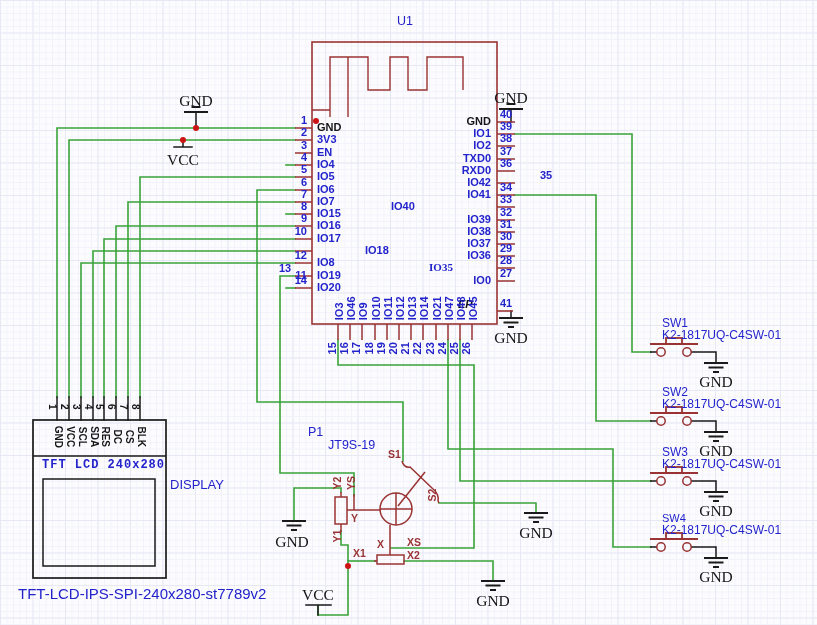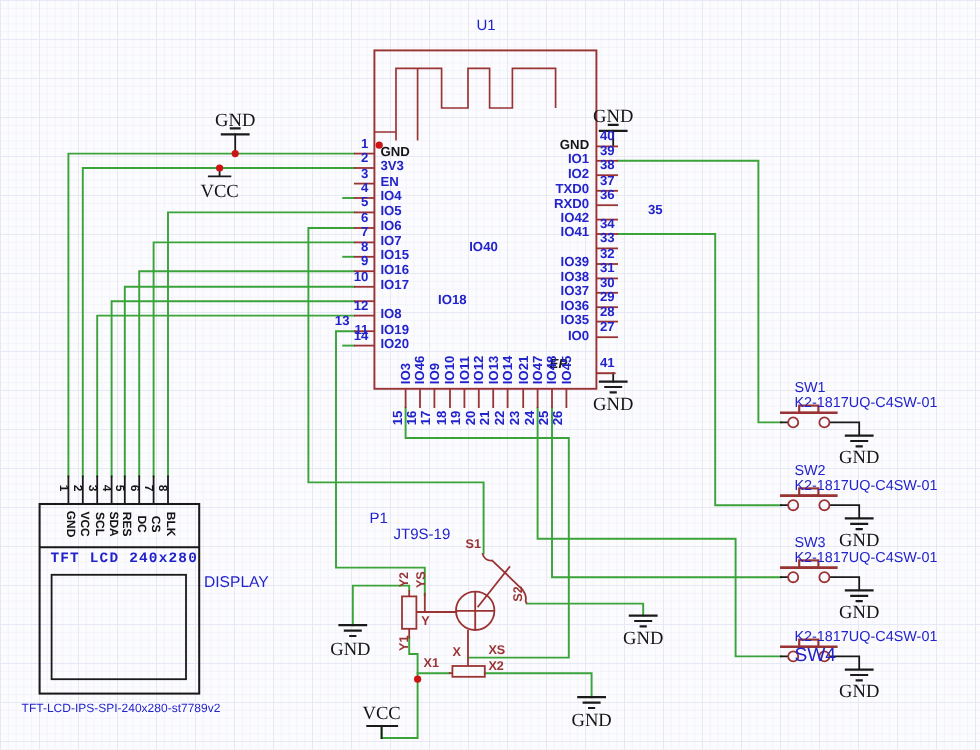--- a/index.html
+++ b/index.html
@@ -213,21 +213,21 @@
   </svg>
 
   <div id="labels">
 
     <div class="lbl ref" style="left:397px;top:14px;">U1</div>
     <div class="lbl pinname blacktx" style="left:458px;top:298px;width:38px;font-style:italic;">EP</div>
     <div class="lbl pinnum" style="left:500px;top:297px;">41</div>
 
     <div class="lbl title-mono" style="left:42px;top:459px;width:116px;text-align:center;">TFT LCD 240x280</div>
     <div class="lbl blue" style="left:170px;top:478px;font-size:13px;">DISPLAY</div>
-    <div class="lbl blue" style="left:18px;top:585px;font-size:10px;">TFT-LCD-IPS-SPI-240x280-st7789v2</div>
+    <div class="lbl blue" style="left:18px;top:585px;font-size:15px;">TFT-LCD-IPS-SPI-240x280-st7789v2</div>
 
     <div class="lbl ref" style="left:308px;top:425px;">P1</div>
     <div class="lbl ref" style="left:328px;top:438px;">JT9S-19</div>
   <div class="lbl pinnum" style="left:279px;top:114px;width:28px;text-align:right;">1</div>
       <div class="lbl pinname blacktx" style="left:317px;top:121px;">GND</div>
       <div class="lbl pinnum" style="left:279px;top:126px;width:28px;text-align:right;">2</div>
       <div class="lbl pinname" style="left:317px;top:133px;">3V3</div>
       <div class="lbl pinnum" style="left:279px;top:139px;width:28px;text-align:right;">3</div>
       <div class="lbl pinname" style="left:317px;top:146px;">EN</div>
       <div class="lbl pinnum" style="left:279px;top:151px;width:28px;text-align:right;">4</div>
@@ -270,21 +270,21 @@
       <div class="lbl pinname" style="left:391px;top:200px;width:100px;">IO40</div>
       <div class="lbl pinnum" style="left:500px;top:206px;">32</div>
       <div class="lbl pinname" style="left:391px;top:213px;width:100px;text-align:right;">IO39</div>
       <div class="lbl pinnum" style="left:500px;top:218px;">31</div>
       <div class="lbl pinname" style="left:391px;top:225px;width:100px;text-align:right;">IO38</div>
       <div class="lbl pinnum" style="left:500px;top:230px;">30</div>
       <div class="lbl pinname" style="left:391px;top:237px;width:100px;text-align:right;">IO37</div>
       <div class="lbl pinnum" style="left:500px;top:242px;">29</div>
       <div class="lbl pinname" style="left:391px;top:249px;width:100px;text-align:right;">IO36</div>
       <div class="lbl pinnum" style="left:500px;top:254px;">28</div>
-      <div class="lbl pinname" style="left:391px;top:261px;width:100px;text-align:right;">IO35</div>
+      <div class="lbl pinname" style="left:391px;top:261px;width:100px;text-align:center;font-family:Liberation Serif, serif;">IO35</div>
       <div class="lbl pinnum" style="left:500px;top:267px;">27</div>
       <div class="lbl pinname" style="left:391px;top:274px;width:100px;text-align:right;">IO0</div>
       <div class="lbl pinnum rot rm90" style="left:292px;top:342px;">15</div>
       <div class="lbl pinname rot rm90" style="left:299px;top:304.7px;">IO3</div>
       <div class="lbl pinnum rot rm90" style="left:304px;top:342px;">16</div>
       <div class="lbl pinname rot rm90" style="left:311px;top:301.6px;">IO46</div>
       <div class="lbl pinnum rot rm90" style="left:316px;top:342px;">17</div>
       <div class="lbl pinname rot rm90" style="left:323px;top:304.7px;">IO9</div>
       <div class="lbl pinnum rot rm90" style="left:329px;top:342px;">18</div>
       <div class="lbl pinname rot rm90" style="left:336px;top:301.6px;">IO10</div>
@@ -322,21 +322,21 @@
       <div class="lbl disppin rot r90" style="left:101px;top:431px;">BLK</div>
       <div class="lbl ref" style="left:662px;top:317px;font-size:12px;">SW1</div>
       <div class="lbl ref" style="left:662px;top:329px;font-size:12px;">K2-1817UQ-C4SW-01</div>
       <div class="lbl net" style="left:686px;top:373px;">GND</div>
       <div class="lbl ref" style="left:662px;top:386px;font-size:12px;">SW2</div>
       <div class="lbl ref" style="left:662px;top:398px;font-size:12px;">K2-1817UQ-C4SW-01</div>
       <div class="lbl net" style="left:686px;top:442px;">GND</div>
       <div class="lbl ref" style="left:662px;top:446px;font-size:12px;">SW3</div>
       <div class="lbl ref" style="left:662px;top:458px;font-size:12px;">K2-1817UQ-C4SW-01</div>
       <div class="lbl net" style="left:686px;top:502px;">GND</div>
-      <div class="lbl ref" style="left:662px;top:538px;font-size:16px;">SW4</div>
+      <div class="lbl ref" style="left:662px;top:512px;font-size:11px;">SW4</div>
       <div class="lbl ref" style="left:662px;top:524px;font-size:12px;">K2-1817UQ-C4SW-01</div>
       <div class="lbl net" style="left:686px;top:568px;">GND</div>
       <div class="lbl net" style="left:166px;top:92px;">GND</div>
       <div class="lbl net" style="left:481px;top:89px;">GND</div>
       <div class="lbl net" style="left:481px;top:329px;">GND</div>
       <div class="lbl net" style="left:506px;top:524px;">GND</div>
       <div class="lbl net" style="left:463px;top:592px;">GND</div>
       <div class="lbl net" style="left:262px;top:533px;">GND</div>
       <div class="lbl net" style="left:153px;top:151px;">VCC</div>
       <div class="lbl net" style="left:288px;top:586px;">VCC</div>

